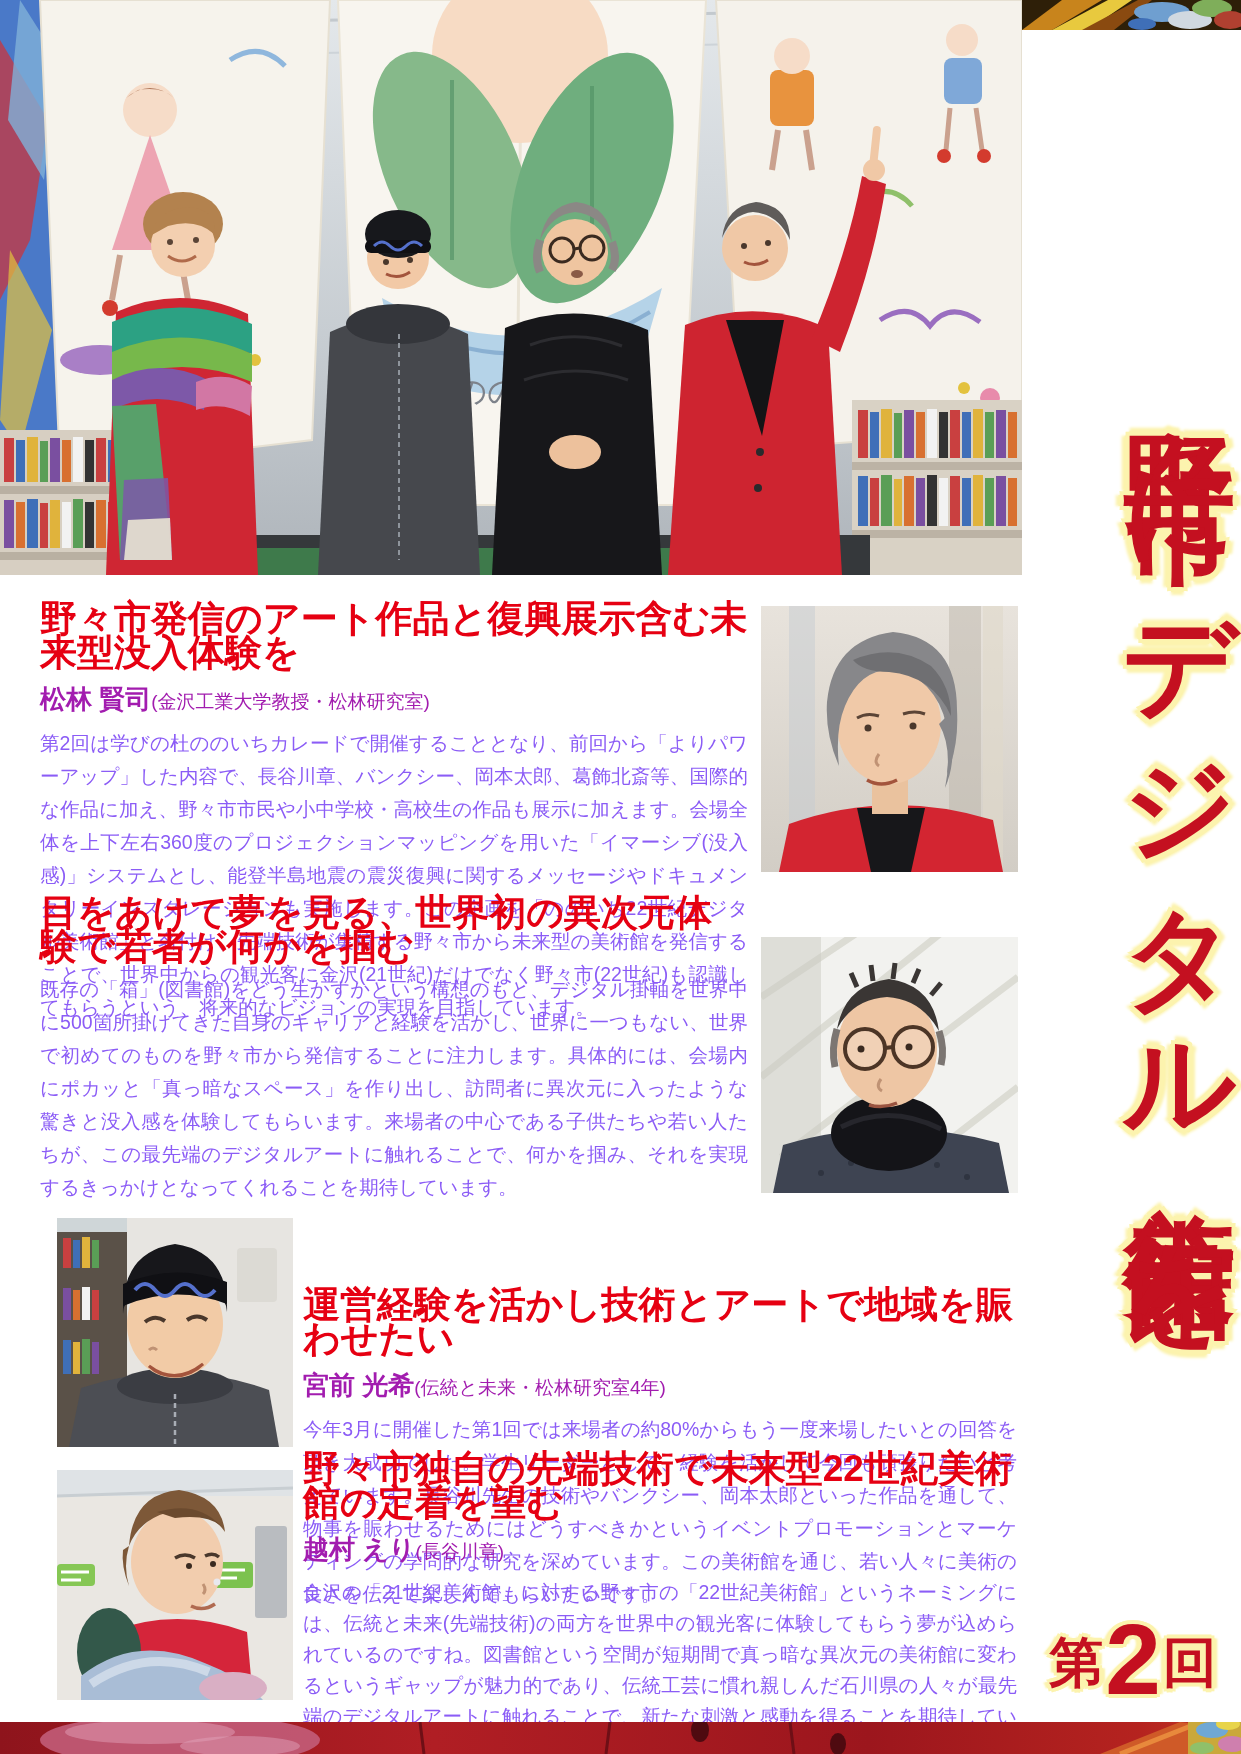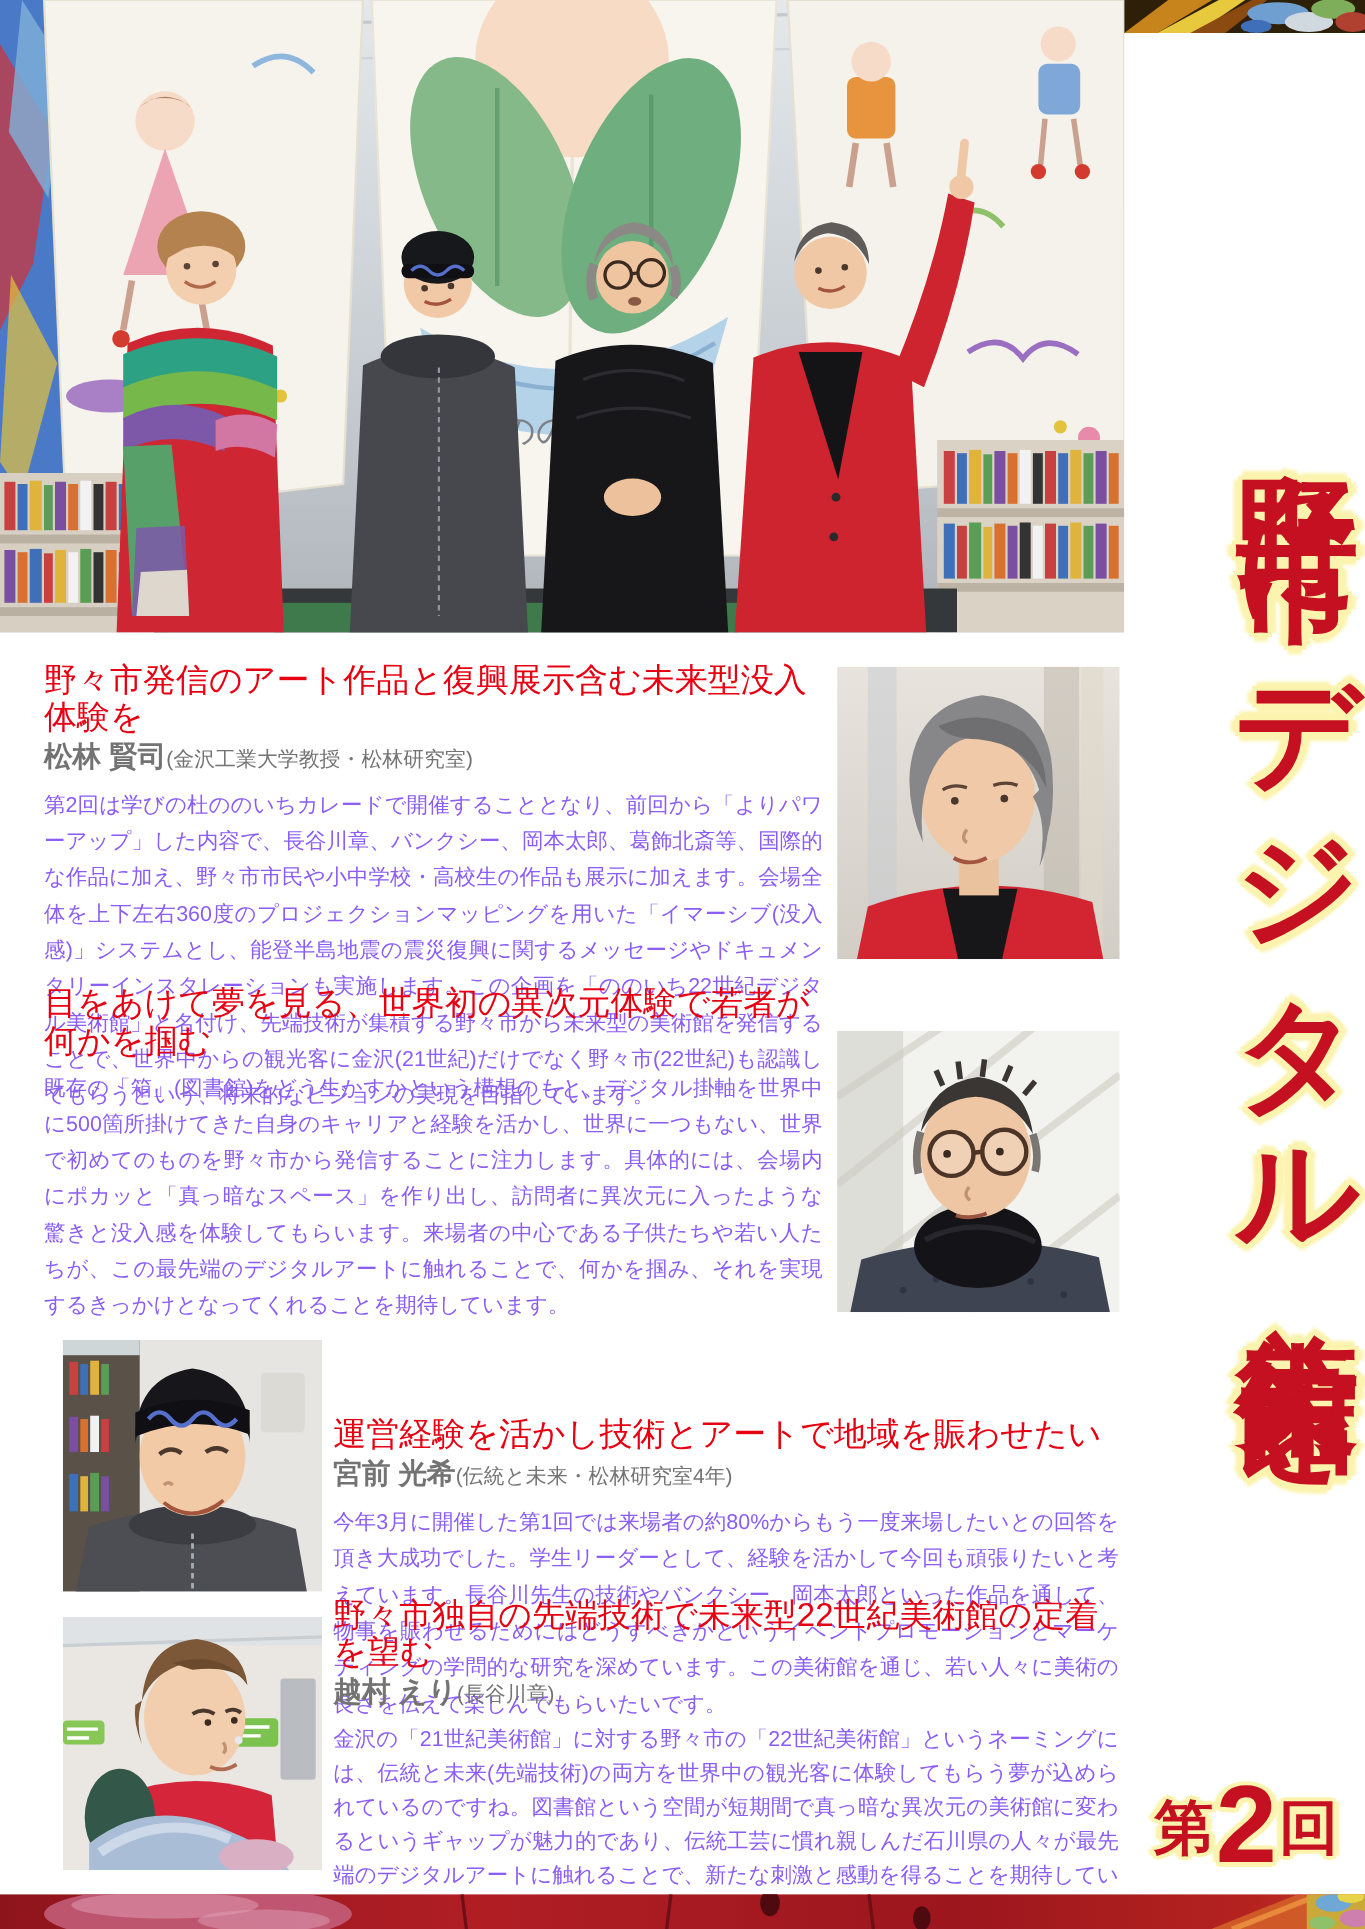--- a/index.html
+++ b/index.html
@@ -51,22 +51,22 @@
   }
   .edition .small{font-size:54px;line-height:1;}
   .edition .big{font-size:100px;line-height:1;margin:0 2px 6px 2px;}
 
   
   .section{position:absolute;}
   .sec1{left:40px;top:602px;width:708px;}
   .sec2{left:40px;top:896px;width:708px;}
   .sec3{left:303px;top:1288px;width:714px;}
   .sec4{left:303px;top:1452px;width:714px;}
-  .headline{color:var(--headline-red);font-size:30px;font-weight:400;line-height:34px;margin:0;}
-  .byline{margin-top:2px;color:#737373;line-height:30px;}
+  .headline{color:var(--headline-red);font-size:37px;font-weight:700;line-height:34px;margin:0;}
+  .byline{margin-top:14px;color:#a21caf;line-height:30px;}
   .byline .name{font-size:26px;font-weight:700;}
   .byline .affil{font-size:19px;font-weight:500;}
   .body-text{margin-top:9px;margin-bottom:0;font-size:19.5px;line-height:33px;color:#8b5cf6;text-align:justify;}
   .sec4 .body-text{line-height:31px;}
 
   
   .photo{position:absolute;overflow:hidden;}
   .photo svg{display:block;width:100%;height:100%;}
   .photo1{left:761px;top:606px;width:257px;height:266px;}
   .photo2{left:761px;top:937px;width:257px;height:256px;}

